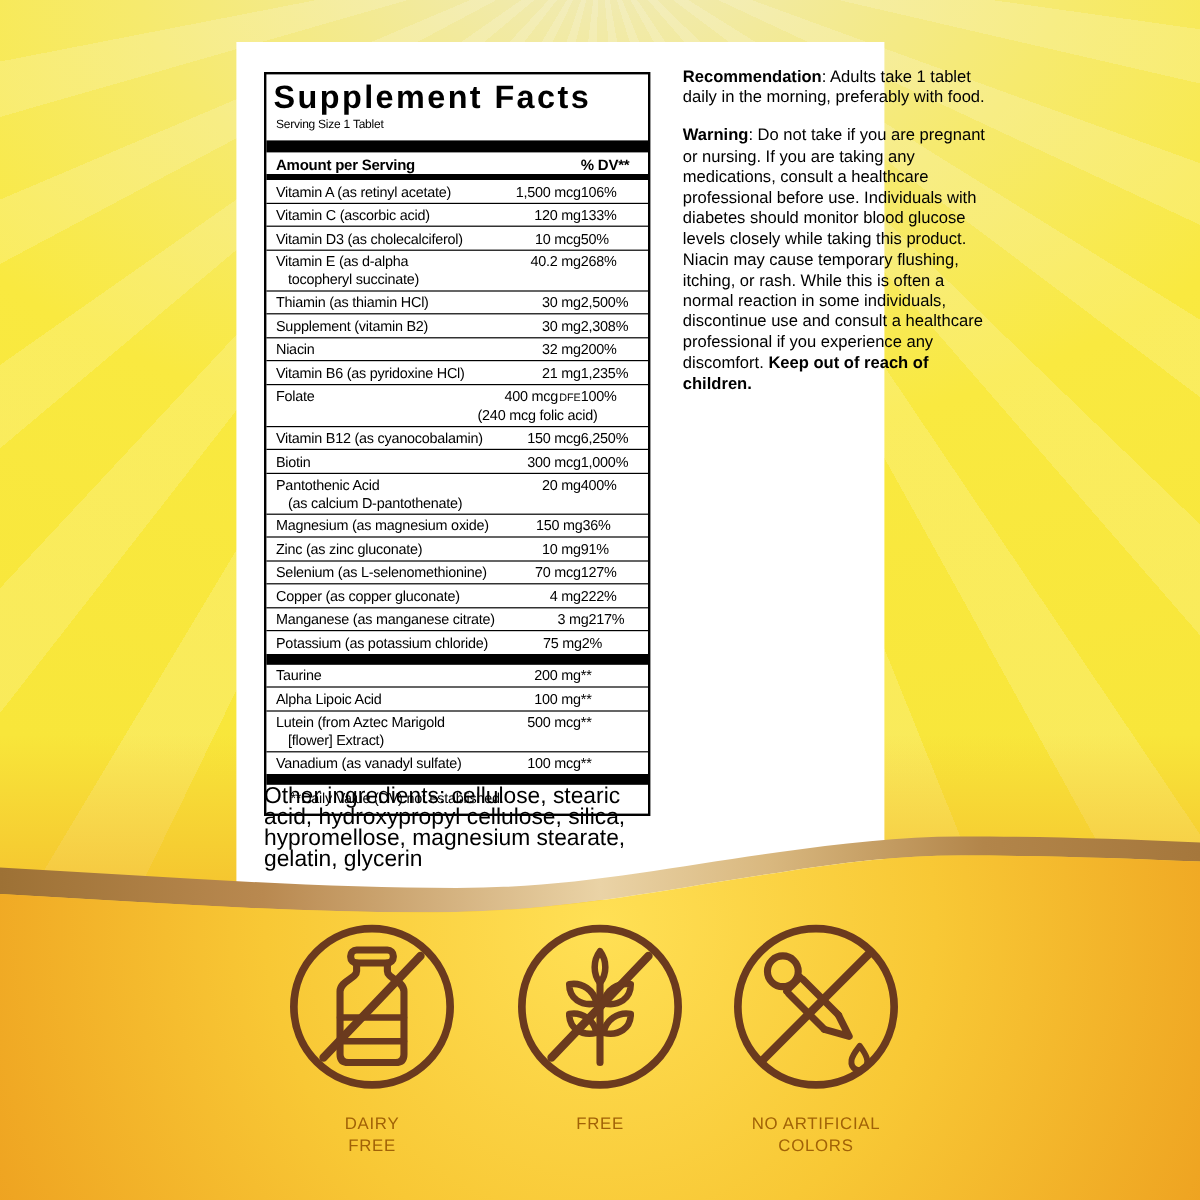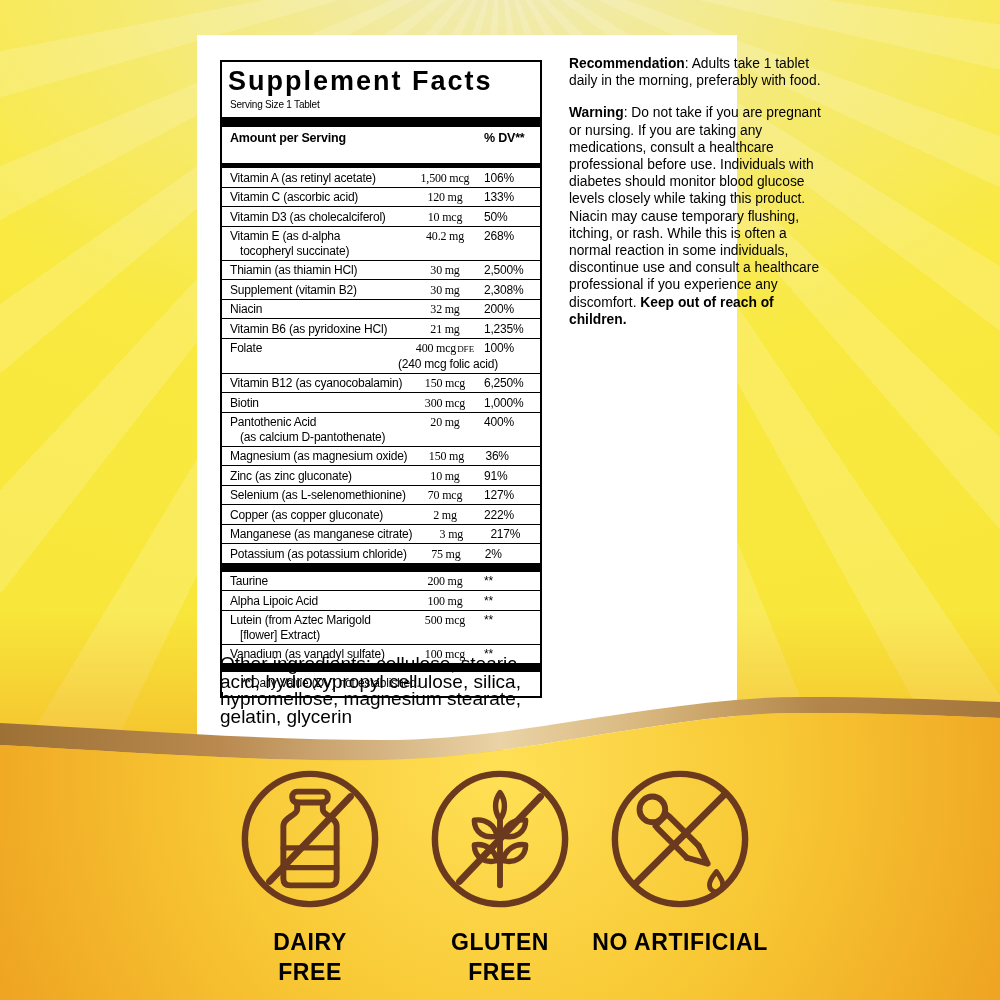--- a/index.html
+++ b/index.html
@@ -20,46 +20,46 @@
   
   .facts{position:absolute;left:23px;top:25px;width:322px;border:2px solid #000;
          font-size:12px;line-height:14.5px;letter-spacing:-0.2px;box-sizing:border-box;background:#fff;}
   .facts-title{font-size:27px;line-height:30px;font-weight:bold;letter-spacing:2px;
                padding:4px 6px 0 6px;white-space:nowrap;}
   .facts-serving{font-size:10px;padding:2px 8px 4px 8px;}
   .bar{background:#000;}
   .bar-top{height:10px;}
   .bar-mid{height:5px;}
   .bar-thick{height:9px;}
-  .fhead{display:flex;font-weight:bold;font-size:12.5px;padding:4px 8px 18px 8px;align-items:baseline;}
+  .fhead{display:flex;font-weight:bold;font-size:12.5px;padding:4px 8px 0 8px;align-items:baseline;}
   .fhead .fname{flex:1;}
   .frow{border-top:1px solid #000;padding:2.5px 8px 1.5px 8px;}
   .frow.nb{border-top:none;}
   .frow-main{display:flex;align-items:baseline;}
   .fname{flex:1 1 auto;white-space:nowrap;}
-  .famt{flex:0 0 auto;min-width:78px;text-align:center;white-space:nowrap;font-family:Liberation Serif, serif;}
+  .famt{flex:0 0 auto;min-width:78px;text-align:right;white-space:nowrap;}
   .fdv{flex:0 0 auto;min-width:48px;text-align:left;white-space:nowrap;}
   .fdfe{font-size:9px;letter-spacing:0;margin-left:1px;}
   .fname2{padding-left:10px;}
   .fsub{text-align:right;padding-right:34px;}
   .ffoot{font-size:12px;padding:4px 8px 5px 20px;}
 
   
   .other-ing{position:absolute;left:23px;top:620px;width:338px;font-size:19px;line-height:17.5px;}
 
   
   .info{position:absolute;left:372px;top:20px;width:262px;font-size:13.8px;line-height:17.2px;}
   .info p{margin:0 0 15px 0;}
   .b{font-weight:bold;}
 
   
   .badge{position:absolute;top:765px;width:190px;text-align:center;}
   .badge svg{display:block;margin:0 auto;}
-  .badge-label{margin-top:14px;font-size:23px;line-height:1.32;font-weight:bold;
-               letter-spacing:.6px;color:#000000;}
+  .badge-label{margin-top:14px;font-size:14px;line-height:1.32;font-weight:normal;
+               letter-spacing:.6px;color:#a16207;}
   #badge-dairy{left:215px;}
   #badge-gluten{left:405px;}
   #badge-colors{left:585px;}
 </style>
 </head>
 <body>
 
 <div id="stage">
 
   <div class="bg-top"></div>
@@ -180,21 +180,21 @@
           <div class="frow">
             <div class="frow-main">
               <span class="fname">Selenium (as L-selenomethionine)</span>
               <span class="famt">70 mcg</span>
               <span class="fdv">127%</span>
             </div>
           </div>
           <div class="frow">
             <div class="frow-main">
               <span class="fname">Copper (as copper gluconate)</span>
-              <span class="famt">2 mg</span>
+              <span class="famt">4 mg</span>
               <span class="fdv">222%</span>
             </div>
           </div>
           <div class="frow">
             <div class="frow-main">
               <span class="fname">Manganese (as manganese citrate)</span>
               <span class="famt">3 mg</span>
               <span class="fdv">217%</span>
             </div>
           </div>
@@ -290,34 +290,34 @@
       <circle cx="75" cy="75" r="66" stroke-width="6.5"></circle>
       <path stroke-width="6" d="M75,55 L75,122"></path>
       <path stroke-width="5.5" d="M75,28 C81,36 81,47 75,55 C69,47 69,36 75,28 Z"></path>
       <path stroke-width="5.5" d="M78,72 C80,61 90,54 101,56 C101,68 91,75 78,72 Z"></path>
       <path stroke-width="5.5" d="M72,72 C70,61 60,54 49,56 C49,68 59,75 72,72 Z"></path>
       <path stroke-width="5.5" d="M78,97 C80,86 90,79 101,81 C101,93 91,100 78,97 Z"></path>
       <path stroke-width="5.5" d="M72,97 C70,86 60,79 49,81 C49,93 59,100 72,97 Z"></path>
       <path stroke-width="7" d="M116,32 L34,118"></path>
     </svg>
     <div class="badge-label">
-      <div>GLUTEN</div>
       <div>FREE</div>
     </div>
   </div>
 
   <div class="badge" id="badge-colors">
     <svg width="148" height="148" viewBox="0 0 150 150" fill="none" stroke="#6b3a1e" stroke-linecap="round" stroke-linejoin="round">
       <circle cx="75" cy="75" r="66" stroke-width="6.5"></circle>
       <circle cx="47" cy="45" r="13" stroke-width="6"></circle>
       <path stroke-width="5.5" d="M62,50 L50,62"></path>
       <path stroke-width="6" d="M64,52 L94,82"></path>
       <path stroke-width="6" d="M52,64 L82,94"></path>
       <path stroke-width="6" d="M94,82 L103,100 L82,94"></path>
       <path stroke-width="5" d="M112,108 C117,115 121,121 116,127 C111,131 104,127 105,120 C106,115 109,112 112,108 Z"></path>
       <path stroke-width="7" d="M120,30 L30,120"></path>
     </svg>
     <div class="badge-label">
       <div>NO ARTIFICIAL</div>
+      <div>COLORS</div>
     </div>
   </div>
 
 </div>
 
 </body></html>

